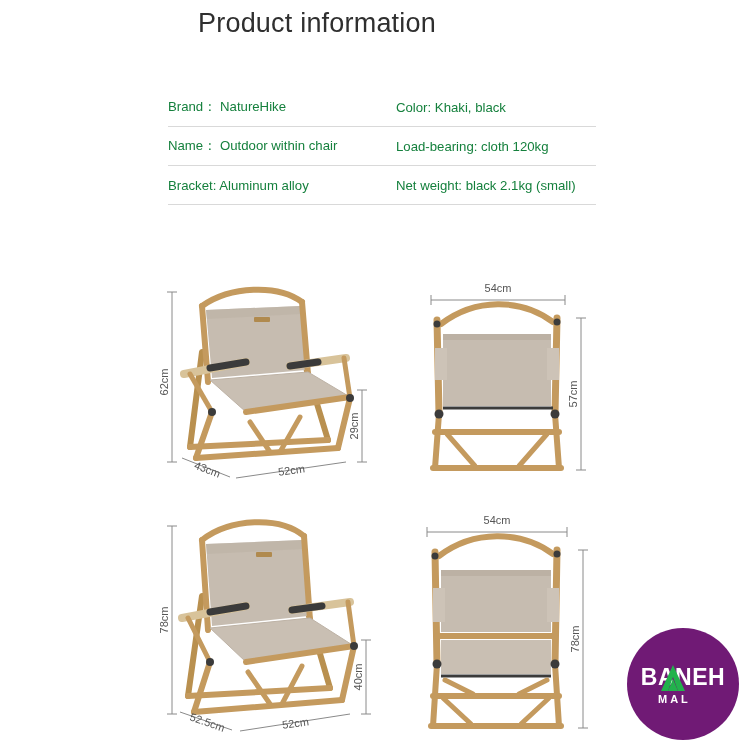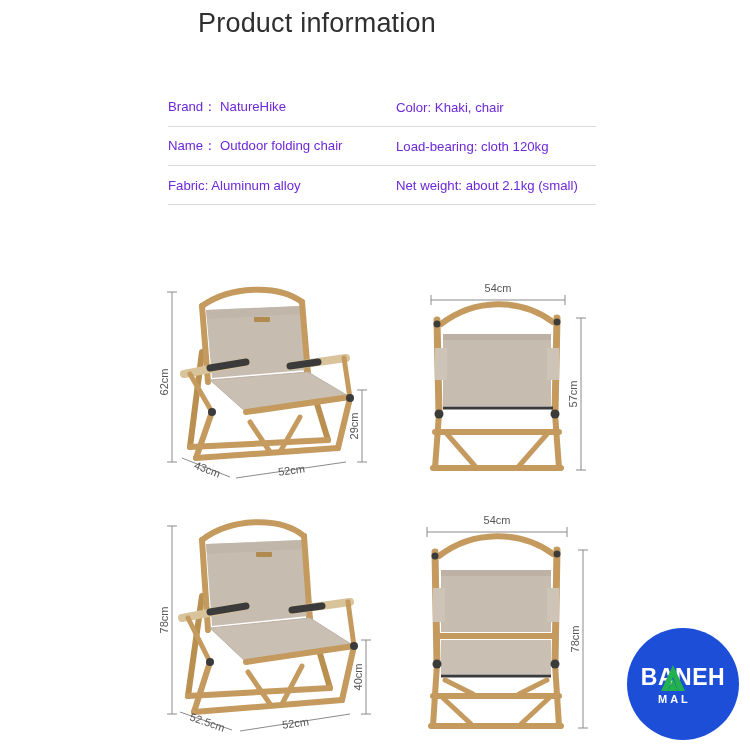--- a/index.html
+++ b/index.html
@@ -35,21 +35,21 @@
     left: 168px;
     top: 88px;
     width: 428px;
   }
   .spec-row {
     display: flex;
     align-items: center;
     height: 38px;
     border-bottom: 1px solid #d9d9d9;
     font-size: 13.2px;
-    color: #6d28d9;
+    color: #15803d;
     white-space: nowrap;
   }
   .spec-row:last-child { border-bottom: 1px solid #d9d9d9; }
   .spec-cell-left {
     width: 228px;
     flex: 0 0 228px;
   }
   .spec-cell-right {
     flex: 1 1 auto;
   }
@@ -73,21 +73,21 @@
   }
 
   
   .watermark {
     position: absolute;
     left: 627px;
     top: 628px;
     width: 112px;
     height: 112px;
     border-radius: 50%;
-    background: #1d4ed8;
+    background: #701a75;
     overflow: hidden;
   }
   .wm-top {
     position: absolute;
     top: 38px;
     left: 0;
     width: 112px;
     text-align: center;
     font-size: 23px;
     font-weight: 700;
@@ -118,31 +118,31 @@
 </style>
 </head>
 <body>
 
 <div class="page-title">Product information</div>
 
 <div class="spec-table">
 
   <div class="spec-row">
     <div class="spec-cell-left">Brand： NatureHike</div>
-    <div class="spec-cell-right">Color: Khaki, chair</div>
+    <div class="spec-cell-right">Color: Khaki, black</div>
   </div>
 
   <div class="spec-row">
-    <div class="spec-cell-left">Name： Outdoor folding chair</div>
+    <div class="spec-cell-left">Name： Outdoor within chair</div>
     <div class="spec-cell-right">Load-bearing: cloth 120kg</div>
   </div>
 
   <div class="spec-row">
-    <div class="spec-cell-left">Fabric: Aluminum alloy</div>
-    <div class="spec-cell-right">Net weight: about 2.1kg (small)</div>
+    <div class="spec-cell-left">Bracket: Aluminum alloy</div>
+    <div class="spec-cell-right">Net weight: black 2.1kg (small)</div>
   </div>
 
 
 </div>
 
 <div class="figure fig-tl">
   <svg viewBox="0 0 230 225" xmlns="http://www.w3.org/2000/svg">
     <g>
 
       <path d="M52 90 L40 185" stroke="#b9904f" stroke-width="6" stroke-linecap="round" fill="none"></path>

